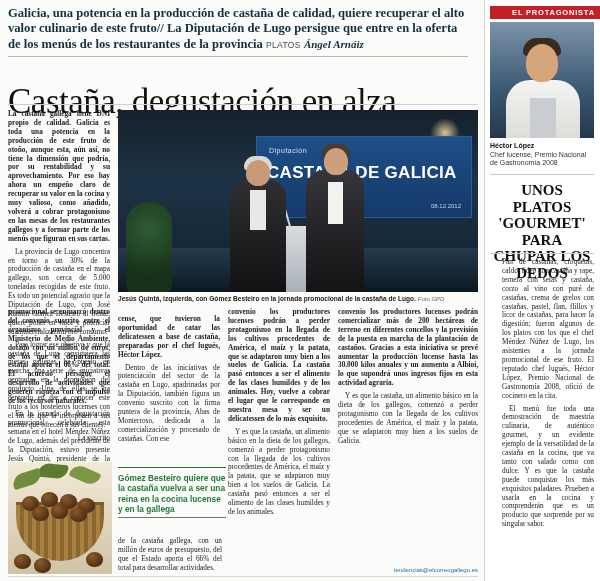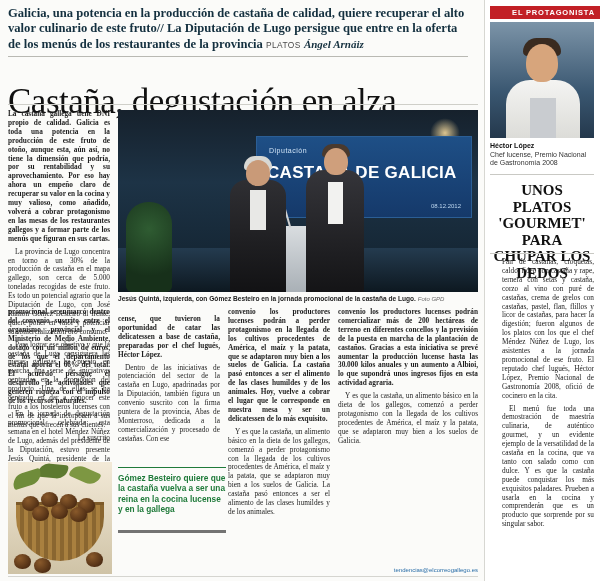--- a/index.html
+++ b/index.html
@@ -218,22 +218,22 @@
     position: absolute;
     left: 118px;
     top: 467px;
     width: 108px;
     font-family: "Liberation Sans", sans-serif;
     font-size: 8.3px;
     line-height: 10.4px;
     font-weight: bold;
     color: #1f7a3a;
     border-top: 1px solid #1f7a3a;
-    border-bottom: 3px solid #737373;
-    padding: 5px 0 15px 0;
+    border-bottom: 1px solid #737373;
+    padding: 5px 0 2px 0;
   }
 
   .subhead {
     position: absolute;
     left: 118px;
     top: 514px;
     width: 104px;
     font-family: "Liberation Sans", sans-serif;
     font-size: 8px;
     line-height: 9.6px;
@@ -452,20 +452,21 @@
     <p>Y es que la castaña, un alimento básico en la dieta de los gallegos, comenzó a perder protagonismo con la llegada de los cultivos procedentes de América, el maíz y la patata, que se adaptaron muy bien a los suelos de Galicia. La castaña pasó entonces a ser el alimento de las clases humildes y de los animales.</p>
   </div>
 
   <div class="col col-d">
     <p class="noindent">convenio los productores lucenses podrán comercializar más de 200 hectáreas de terreno en diferentes concellos y la previsión de la puesta en marcha de la plantación de castaños. Gracias a esta iniciativa se prevé aumentar la producción lucense hasta las 30.000 kilos anuales y un aumento a Albioi, lo que supondrá unos ingresos fijos en esta actividad agraria.</p>
     <p>Y es que la castaña, un alimento básico en la dieta de los gallegos, comenzó a perder protagonismo con la llegada de los cultivos procedentes de América, el maíz y la patata, que se adaptaron muy bien a los suelos de Galicia.</p>
   </div>
 
   <div class="pullquote">Gómez Besteiro quiere que la castaña vuelva a ser una reina en la cocina lucense y en la gallega</div>
 
+  <div class="sub-body">de la castaña gallega, con un millón de euros de presupuesto, del que el Estado aporta el 66% del total para desarrollar actividades.</div>
 
   <div class="basket">
     <div class="bg"></div>
     <div class="leaf l3"></div>
     <div class="leaf l1"></div>
     <div class="leaf l2"></div>
     <div class="bowl"></div>
     <div class="nut n1"></div>
     <div class="nut n2"></div>
     <div class="nut n3"></div>

